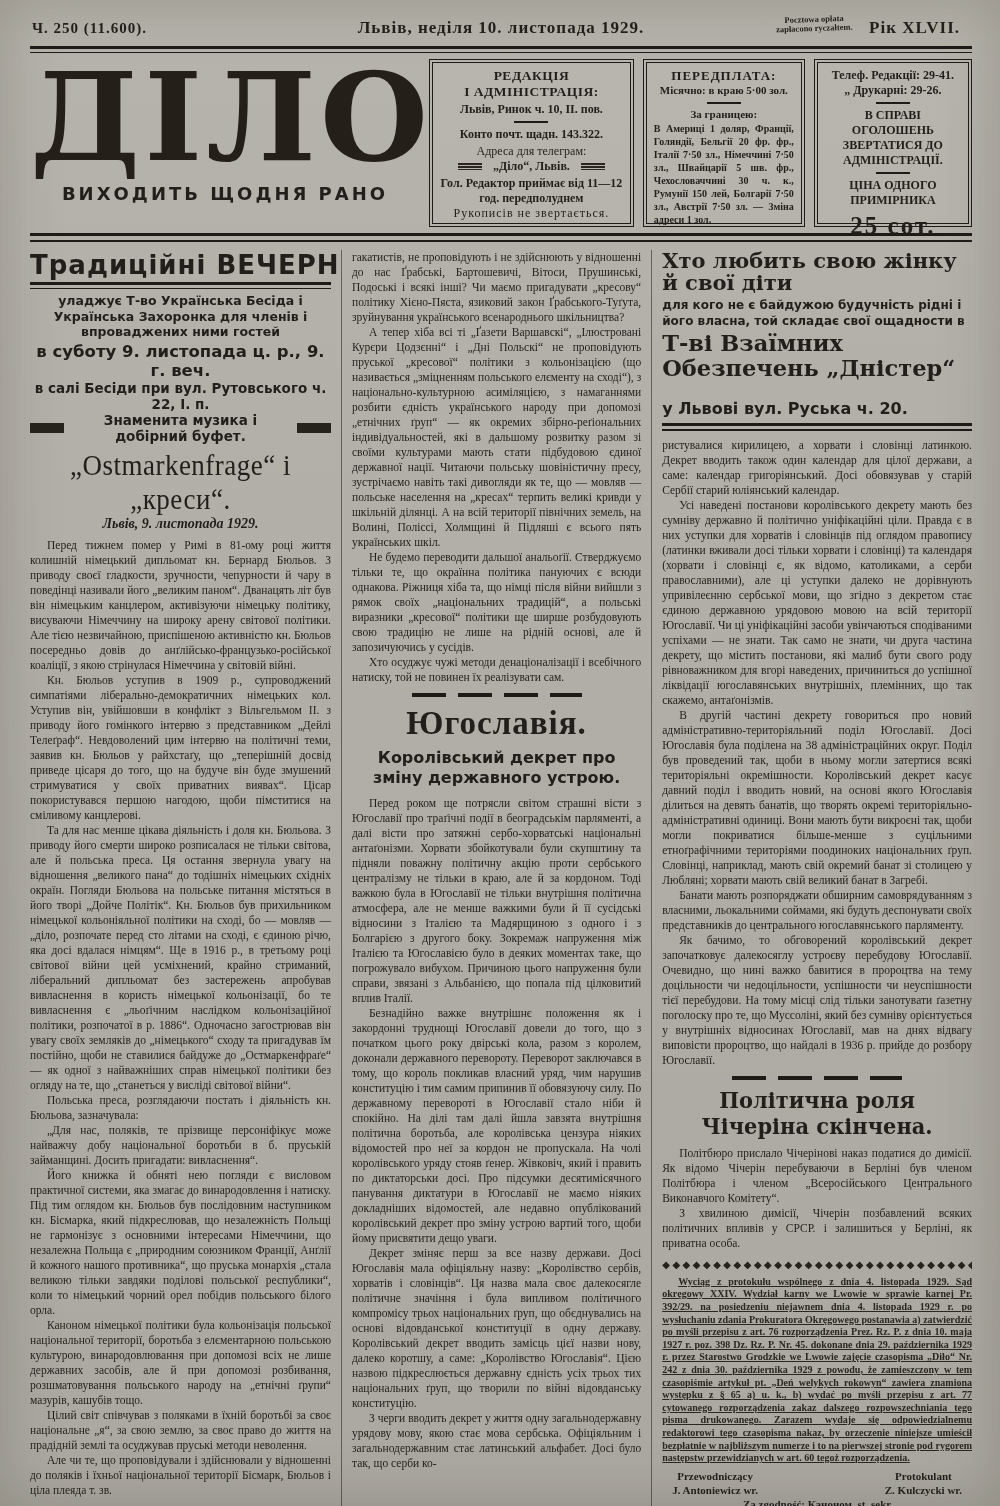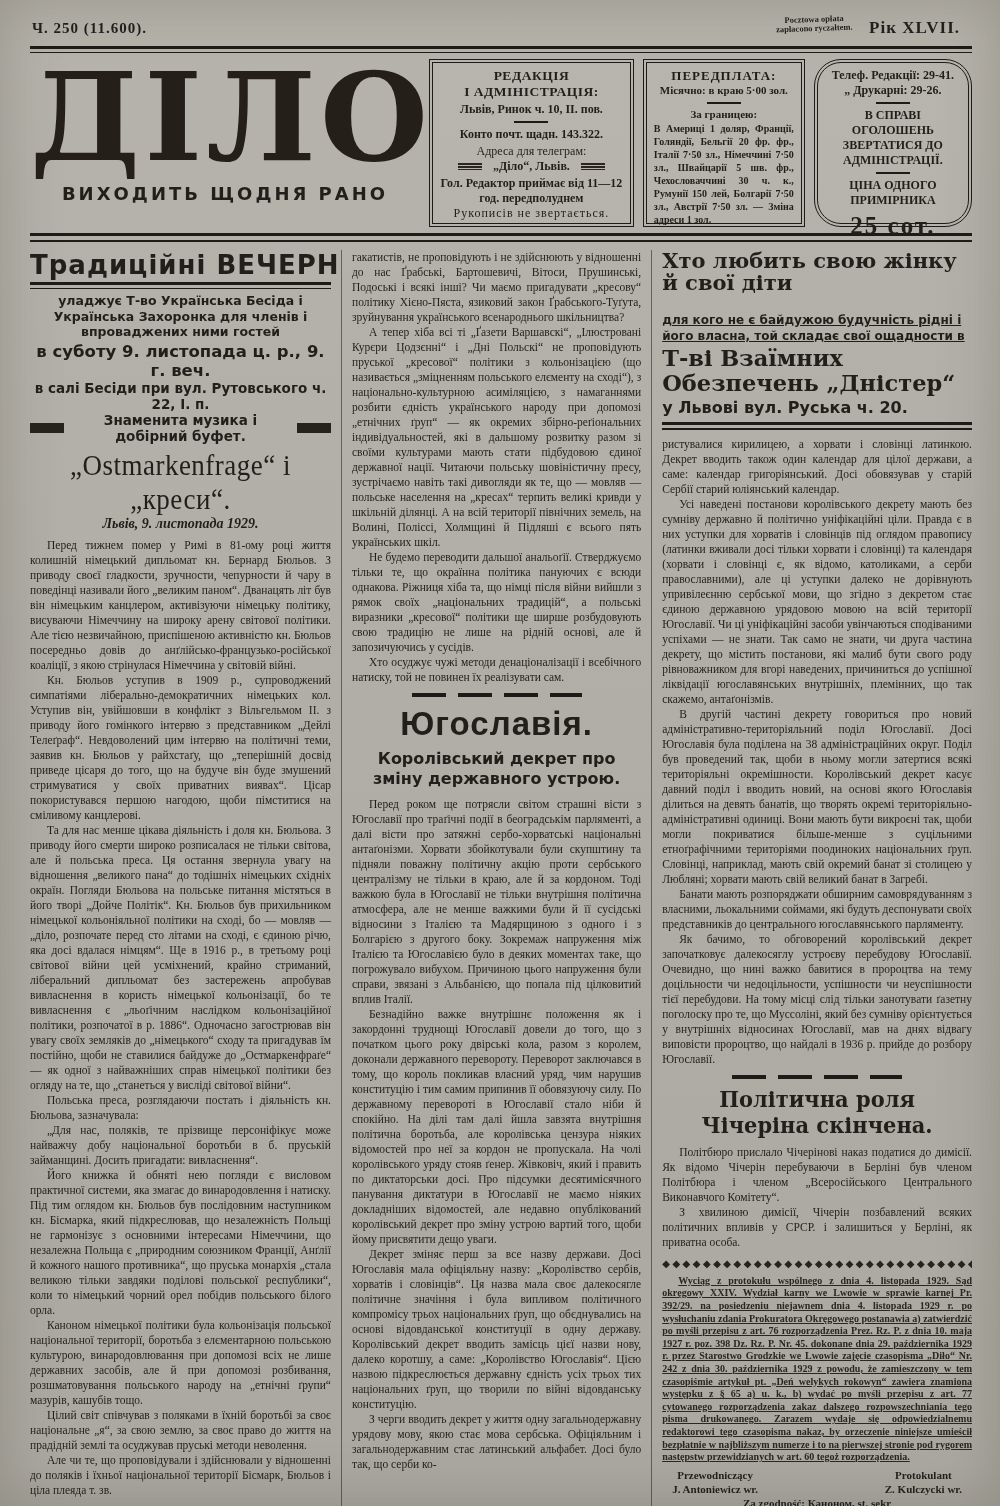--- a/index.html
+++ b/index.html
@@ -28,21 +28,21 @@
   .brand{width:390px;flex:0 0 auto;text-align:center;}
   .brand-title{font-family:"DejaVu Serif",serif;font-weight:bold;font-size:124px;line-height:.95;letter-spacing:4px;color:#242019;transform:scaleY(.98);}
   .brand-sub{font-size:18px;font-weight:bold;letter-spacing:3px;margin-top:6px;font-family:"DejaVu Sans",sans-serif;}
   .mbox{border:4px double #1d1b17;background:rgba(255,255,255,.03);padding:5px 7px;font-weight:bold;line-height:1.25;box-sizing:border-box;}
   .mbox .c{text-align:center;}
   .box1{width:218px;font-size:12px;}
   .box1 .ttl{font-size:13.5px;letter-spacing:.5px;line-height:1.15;margin-bottom:3px;}
   .box2{width:172px;font-size:11px;}
   .box2 .ttl{font-size:13px;letter-spacing:1px;}
   .box2 .small{font-weight:bold;font-size:10px;line-height:1.3;text-align:justify;}
-  .box3{width:168px;font-size:12px;border-radius:27px;}
+  .box3{width:168px;font-size:12px;}
   .box3 .price{font-size:25px;letter-spacing:2px;margin-top:2px;}
   .shortrule{width:34px;border-top:2px solid #1d1b17;margin:4px auto;}
   .tg-line{display:flex;align-items:center;justify-content:center;gap:11px;}
   .tg-bars{display:inline-block;width:24px;height:7px;flex:0 0 auto;
     background:repeating-linear-gradient(180deg,#2a261f 0 1.6px,transparent 1.6px 3.2px);}
   .rule-thick{border-top:3px solid #1d1b17;border-bottom:2px solid #1d1b17;height:4px;margin:6px 0 8px 0;}
 
   
   .columns{display:flex;height:1258px;overflow:hidden;}
   .col{box-sizing:border-box;overflow:hidden;}
@@ -60,45 +60,46 @@
   .ad1-l2{font-weight:bold;font-size:16.5px;margin-top:2px;font-family:"DejaVu Sans",sans-serif;}
   .ad1-l3{font-weight:bold;font-size:13.5px;font-family:"DejaVu Sans",sans-serif;}
   .ad1-l4{font-weight:bold;font-size:13.5px;display:flex;align-items:center;justify-content:center;gap:6px;font-family:"DejaVu Sans",sans-serif;}
   .ink-block{display:inline-block;width:34px;height:10px;background:#26221c;flex:0 0 auto;}
 
   .headline1{font-size:27px;text-align:center;letter-spacing:.5px;margin:6px 0 2px 0;font-weight:normal;transform:scaleY(1.08);}
   .dateline{text-align:center;font-style:italic;font-weight:bold;font-size:14px;margin-bottom:6px;}
 
   .divider-dash{width:170px;height:4px;margin:8px auto;
     background:repeating-linear-gradient(90deg,#1d1b17 0 34px,transparent 34px 46px);}
-  .headline2{font-family:Liberation Sans, sans-serif;font-weight:bold;font-size:33px;text-align:center;margin:2px 0 6px 0;letter-spacing:1px;}
+  .headline2{font-family:Liberation Serif, serif;font-weight:bold;font-size:33px;text-align:center;margin:2px 0 6px 0;letter-spacing:1px;}
   .subhead{font-weight:bold;font-size:16px;text-align:center;line-height:1.25;margin-bottom:8px;font-family:"DejaVu Sans",sans-serif;}
 
   .ad3{text-align:left;margin-bottom:6px;}
   .ad3-l1{font-family:"DejaVu Serif",serif;font-weight:bold;font-size:21px;line-height:1.05;}
-  .ad3-l2{font-weight:bold;font-size:12px;line-height:1.3;margin-top:19px;font-family:"DejaVu Sans",sans-serif;text-decoration:underline;}
+  .ad3-l2{font-weight:bold;font-size:12px;line-height:1.3;margin-top:4px;font-family:"DejaVu Sans",sans-serif;}
   .ad3-l3{font-family:"DejaVu Serif",serif;font-weight:bold;font-size:22.5px;line-height:1.1;margin-top:2px;}
-  .ad3-l4{font-weight:bold;font-size:16px;margin-top:2px;font-family:"DejaVu Sans",sans-serif;}
+  .ad3-l4{font-weight:bold;font-size:16px;margin-top:18px;font-family:"DejaVu Sans",sans-serif;}
   .ad3-rule{border-top:3px solid #1d1b17;border-bottom:2px solid #1d1b17;height:3px;margin:5px 0 7px 0;}
 
   .headline3{font-family:"DejaVu Serif",serif;font-weight:bold;font-size:21px;text-align:center;margin:4px 0 8px 0;transform:scaleY(1.05);}
   .diamonds{text-align:center;font-size:10px;letter-spacing:2.5px;white-space:nowrap;overflow:hidden;margin:8px 0 6px 0;color:#26221c;}
   .legal p{margin:0;text-align:justify;font-size:10px;line-height:12.6px;text-indent:16px;font-weight:bold;color:#2a2620;text-decoration:underline;}
   .sig-row{display:flex;justify-content:space-between;font-size:11px;font-weight:bold;margin-top:4px;padding:0 10px;}
   .sig-col{text-align:center;line-height:1.3;}
   .sig-bottom{text-align:center;font-size:11px;font-weight:bold;margin-top:1px;}
 </style>
 </head>
 <body>
 
 <div class="page">
   <div class="inner">
 
     <header class="topline">
       <span class="t-issue">Ч. 250 (11.600).</span>
+      <span class="t-date">Львів, неділя 10. листопада 1929.</span>
       <span class="t-postal">
         <span>Pocztowa opłata</span>
         <span>zapłacono ryczałtem.</span>
       </span>
       <span class="t-year">Рік XLVII.</span>
     </header>
     <div class="rule-dbl"></div>
 
     <section class="masthead">
       <div class="brand">

